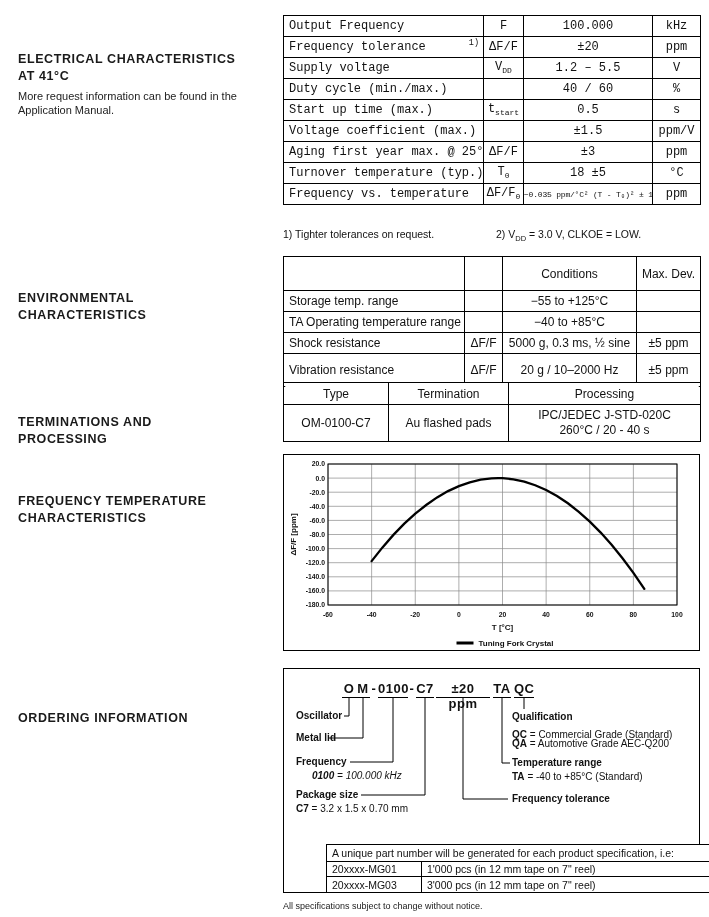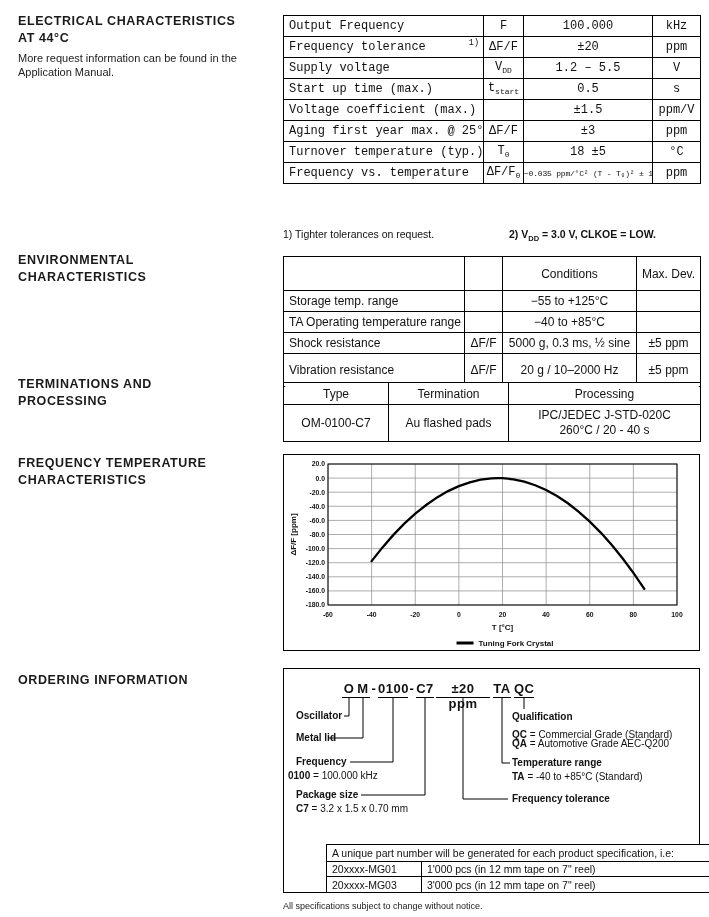--- a/index.html
+++ b/index.html
@@ -2,35 +2,35 @@
 <html><head>
 <meta charset="utf-8">
 <style>
   * { margin:0; padding:0; box-sizing:border-box; }
   html,body { background:#fff; }
   body { font-family:"Liberation Sans","DejaVu Sans",sans-serif; color:#111; }
   .page { position:relative; width:709px; height:917px; background:#fff; overflow:hidden; }
 
   
   .sec { position:absolute; left:18px; width:260px; }
-  .sec h3 { font-size:12.5px; font-weight:bold; letter-spacing:0.6px; line-height:17px; color:#1a1a1a; }
+  .sec h3 { font-size:12.5px; font-weight:bold; letter-spacing:0.6px; line-height:17px; color:#1a1a1a;margin-top:38px; }
   .sec .note { margin-top:4px; font-size:11px; line-height:14px; color:#222; }
 
   
   table.spec { border-collapse:collapse; table-layout:fixed; position:absolute; left:283px; background:#fff; }
   table.spec td, table.spec th { border:1px solid #000; font-size:12px; font-weight:normal; overflow:hidden; white-space:nowrap; }
   table.spec td.p { text-align:left; padding-left:5px; position:relative; }
   table.spec td.c, table.spec th { text-align:center; }
   sup.fn { position:absolute; right:4px; top:1px; font-size:8.5px; }
   td.sym sub, .sub { font-size:8px; }
   td.formula span { font-size:8px; letter-spacing:-0.2px; }
   th.hd { font-weight:bold; }
 
   .footnotes { position:absolute; left:283px; top:228px; width:417px; font-size:10.5px; }
-  .footnotes .f2 { position:absolute; left:226px; top:0;font-weight:bold; }
+  .footnotes .f2 { position:absolute; left:213px; top:0; }
   .footnotes sub { font-size:7.5px; }
 
   
   .chartbox { position:absolute; left:283px; top:454px; width:417px; height:197px; border:1px solid #000; background:#fff; }
 
   
   .ordbox { position:absolute; left:283px; top:668px; width:417px; height:225px; border:1px solid #000; background:#fff; }
   .seg { position:absolute; top:12px; height:17px; font-size:13px; font-weight:bold; text-align:center; letter-spacing:0.5px; }
   .seg.u { border-bottom:1px solid #000; }
   .olabel { position:absolute; font-size:10px; font-weight:bold; white-space:nowrap; }
@@ -44,21 +44,21 @@
   .pagefooter { position:absolute; left:283px; top:901px; font-size:9px; color:#222; }
 </style>
 </head>
 <body>
 
 <div class="page">
 
   <div class="sec" style="top:13px;">
     <h3>
       <span>ELECTRICAL CHARACTERISTICS</span><br>
-      <span>AT 44°C</span>
+      <span>AT 41°C</span>
     </h3>
     <div class="note">
       <span>More request information can be found in the</span><br>
       <span>Application Manual.</span>
     </div>
   </div>
 
   <div class="sec" style="top:252px;">
     <h3>
       <span>ENVIRONMENTAL</span><br>
@@ -104,20 +104,26 @@
       <td class="p"><span>Frequency tolerance</span><sup class="fn">1)</sup></td>
       <td class="c sym"><span>ΔF/F</span></td>
       <td class="c"><span>±20</span></td>
       <td class="c"><span>ppm</span></td>
     </tr>
     <tr style="height:21px">
       <td class="p"><span>Supply voltage</span></td>
       <td class="c sym"><span>V</span><sub>DD</sub></td>
       <td class="c"><span>1.2 – 5.5</span></td>
       <td class="c"><span>V</span></td>
+    </tr>
+    <tr style="height:21px">
+      <td class="p"><span>Duty cycle (min./max.)</span></td>
+      <td class="c sym"><span></span></td>
+      <td class="c"><span>40 / 60</span></td>
+      <td class="c"><span>%</span></td>
     </tr>
     <tr style="height:21px">
       <td class="p"><span>Start up time (max.)</span></td>
       <td class="c sym"><span>t</span><sub>start</sub></td>
       <td class="c"><span>0.5</span></td>
       <td class="c"><span>s</span></td>
     </tr>
     <tr style="height:21px">
       <td class="p"><span>Voltage coefficient (max.)</span></td>
       <td class="c sym"><span></span></td>
@@ -282,21 +288,21 @@
     <span class="seg u" style="left:94px;width:30px;">0100</span>
     <span class="seg" style="left:125px;width:6px;">-</span>
     <span class="seg u" style="left:132px;width:18px;">C7</span>
     <span class="seg u" style="left:152px;width:54px;">±20 ppm</span>
     <span class="seg u" style="left:209px;width:18px;">TA</span>
     <span class="seg u" style="left:230px;width:20px;">QC</span>
 
     <span class="olabel" style="left:12px;top:41px;">Oscillator</span>
     <span class="olabel" style="left:12px;top:63px;">Metal lid</span>
     <span class="olabel" style="left:12px;top:87px;">Frequency</span>
-    <span class="oval" style="left:4px;top:101px;"><b>0100</b> <span>= 100.000 kHz</span></span>
+    <span class="oval" style="left:28px;top:101px;font-style:italic;"><b>0100</b> <span>= 100.000 kHz</span></span>
     <span class="olabel" style="left:12px;top:120px;">Package size</span>
     <span class="oval" style="left:12px;top:134px;"><b>C7</b> <span>= 3.2 x 1.5 x 0.70 mm</span></span>
 
     <span class="olabel" style="left:228px;top:42px;">Qualification</span>
     <span class="oval" style="left:228px;top:60px;"><b>QC</b> <span>= Commercial Grade (Standard)</span></span>
     <span class="oval" style="left:228px;top:69px;"><b>QA</b> <span>= Automotive Grade AEC-Q200</span></span>
     <span class="olabel" style="left:228px;top:88px;">Temperature range</span>
     <span class="oval" style="left:228px;top:102px;"><b>TA</b> <span>= -40 to +85°C (Standard)</span></span>
     <span class="olabel" style="left:228px;top:124px;">Frequency tolerance</span>
 

